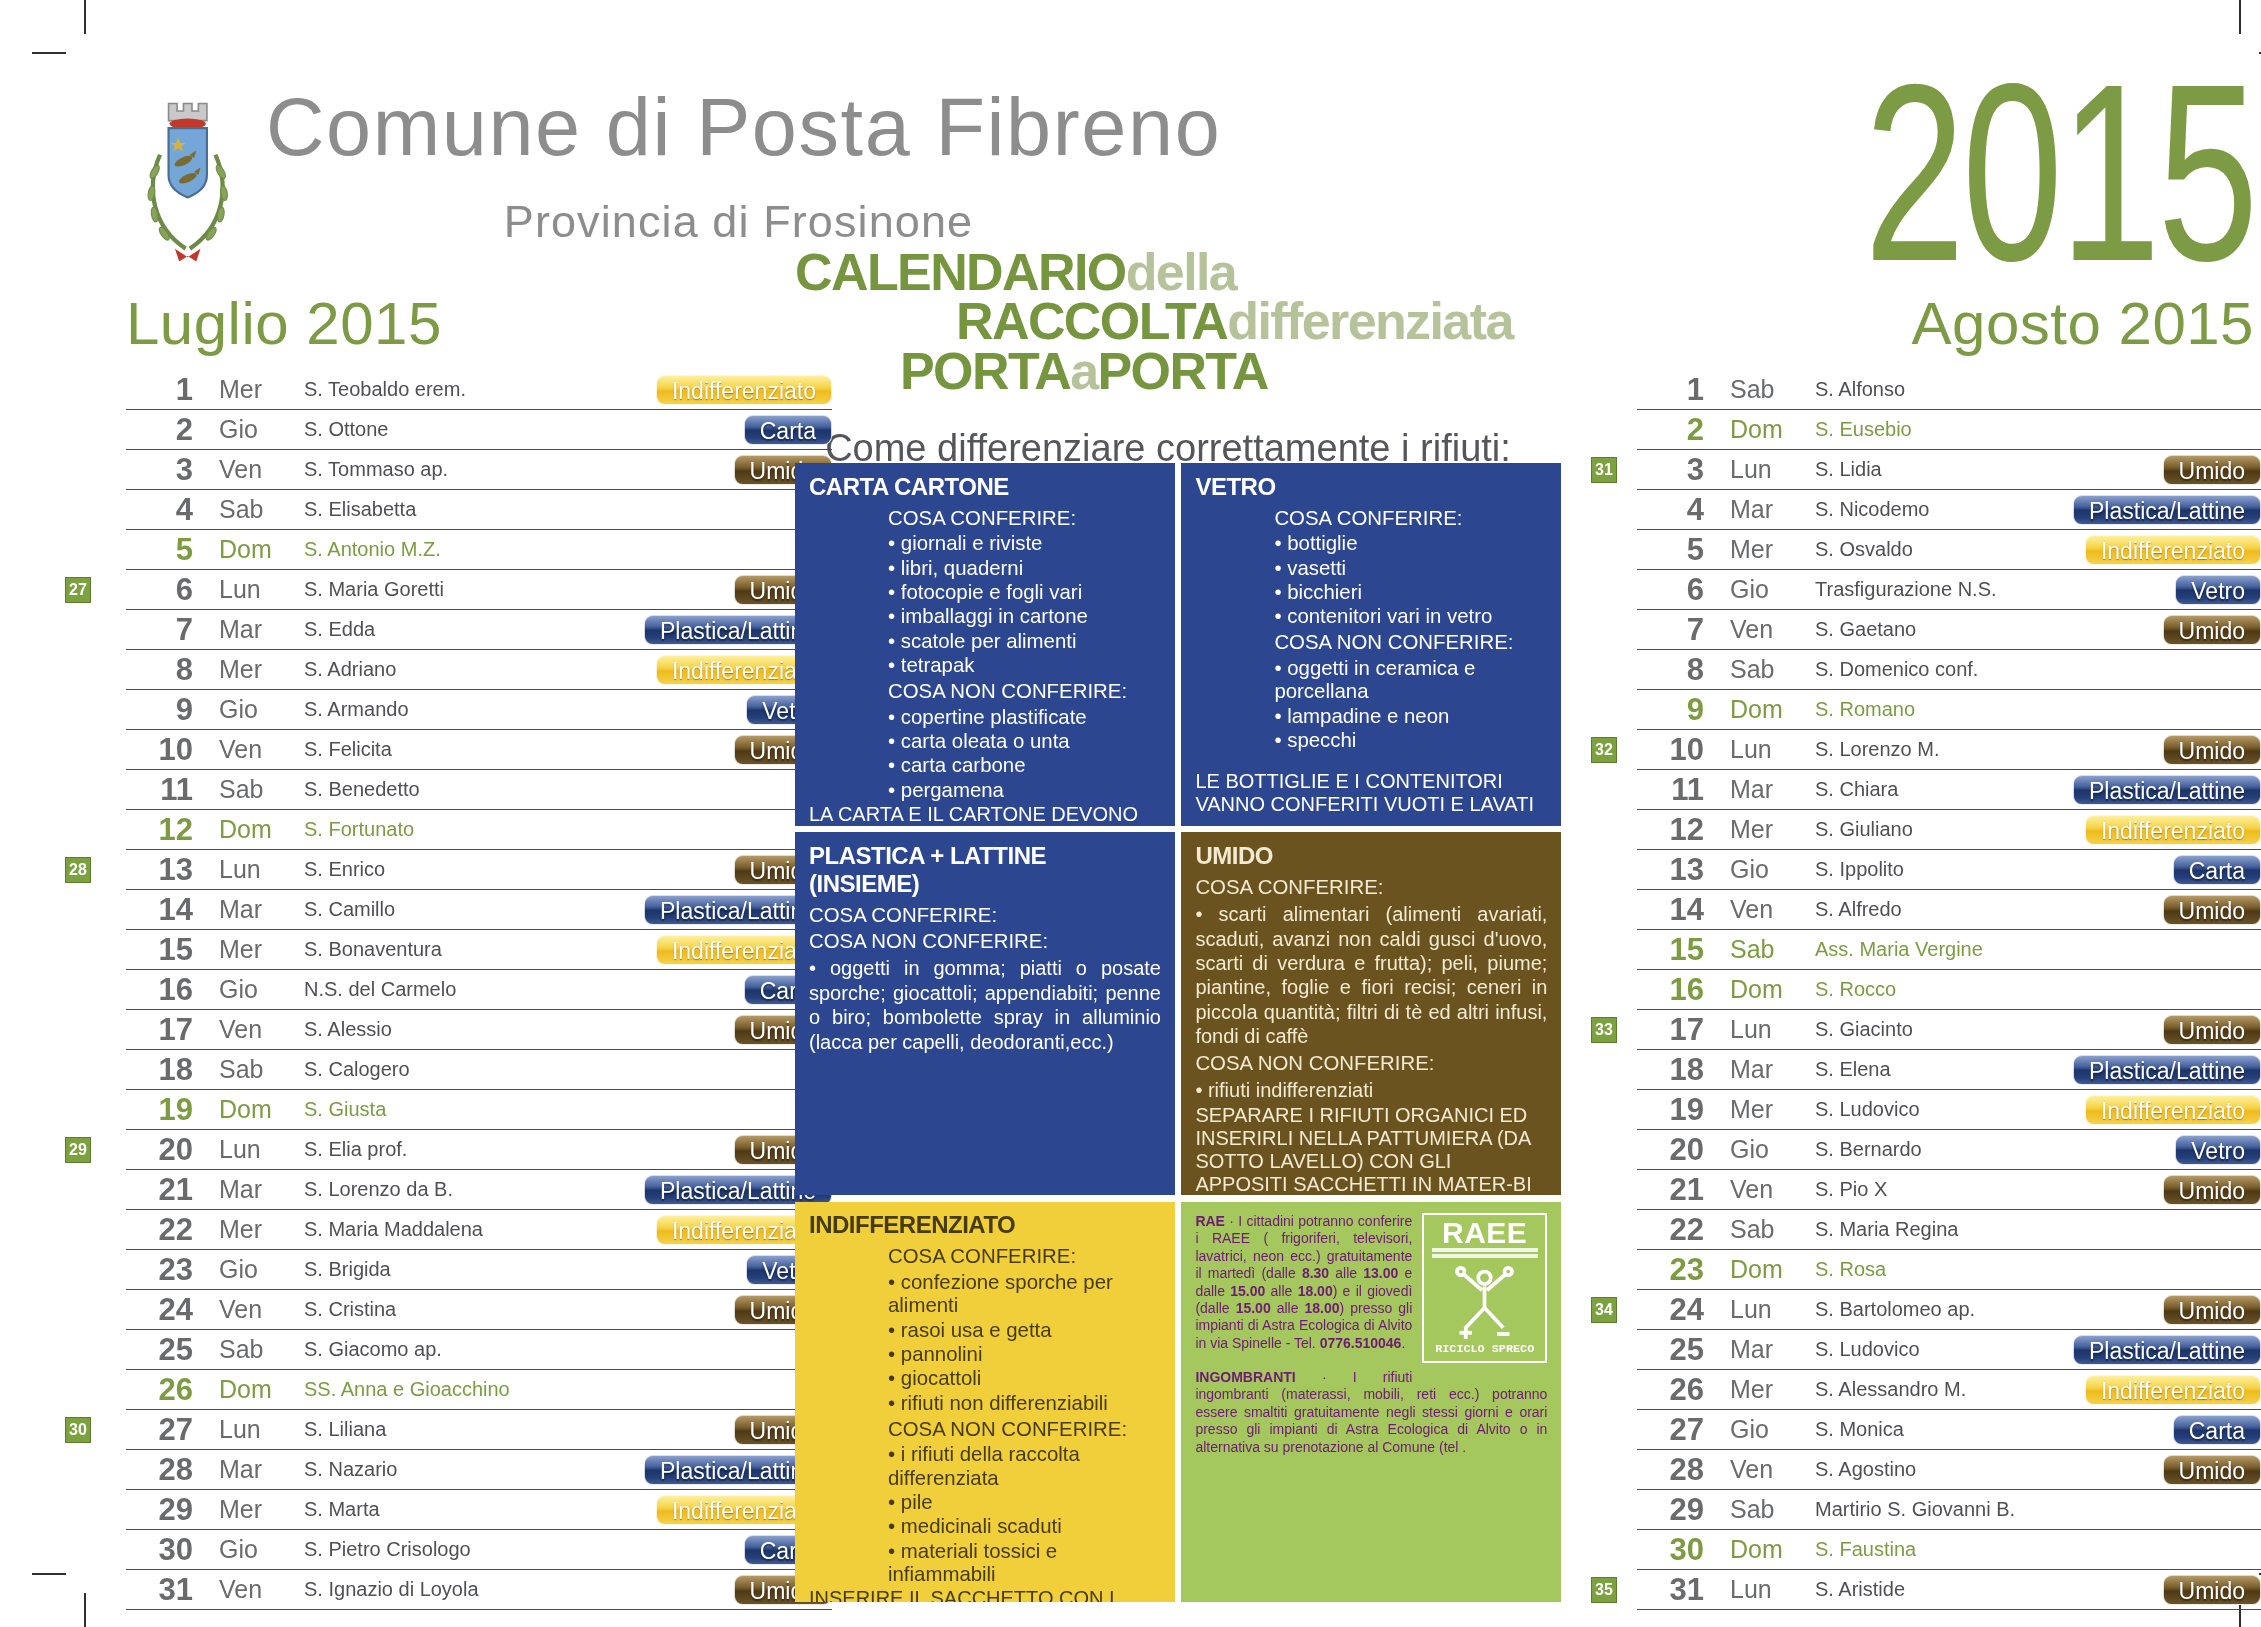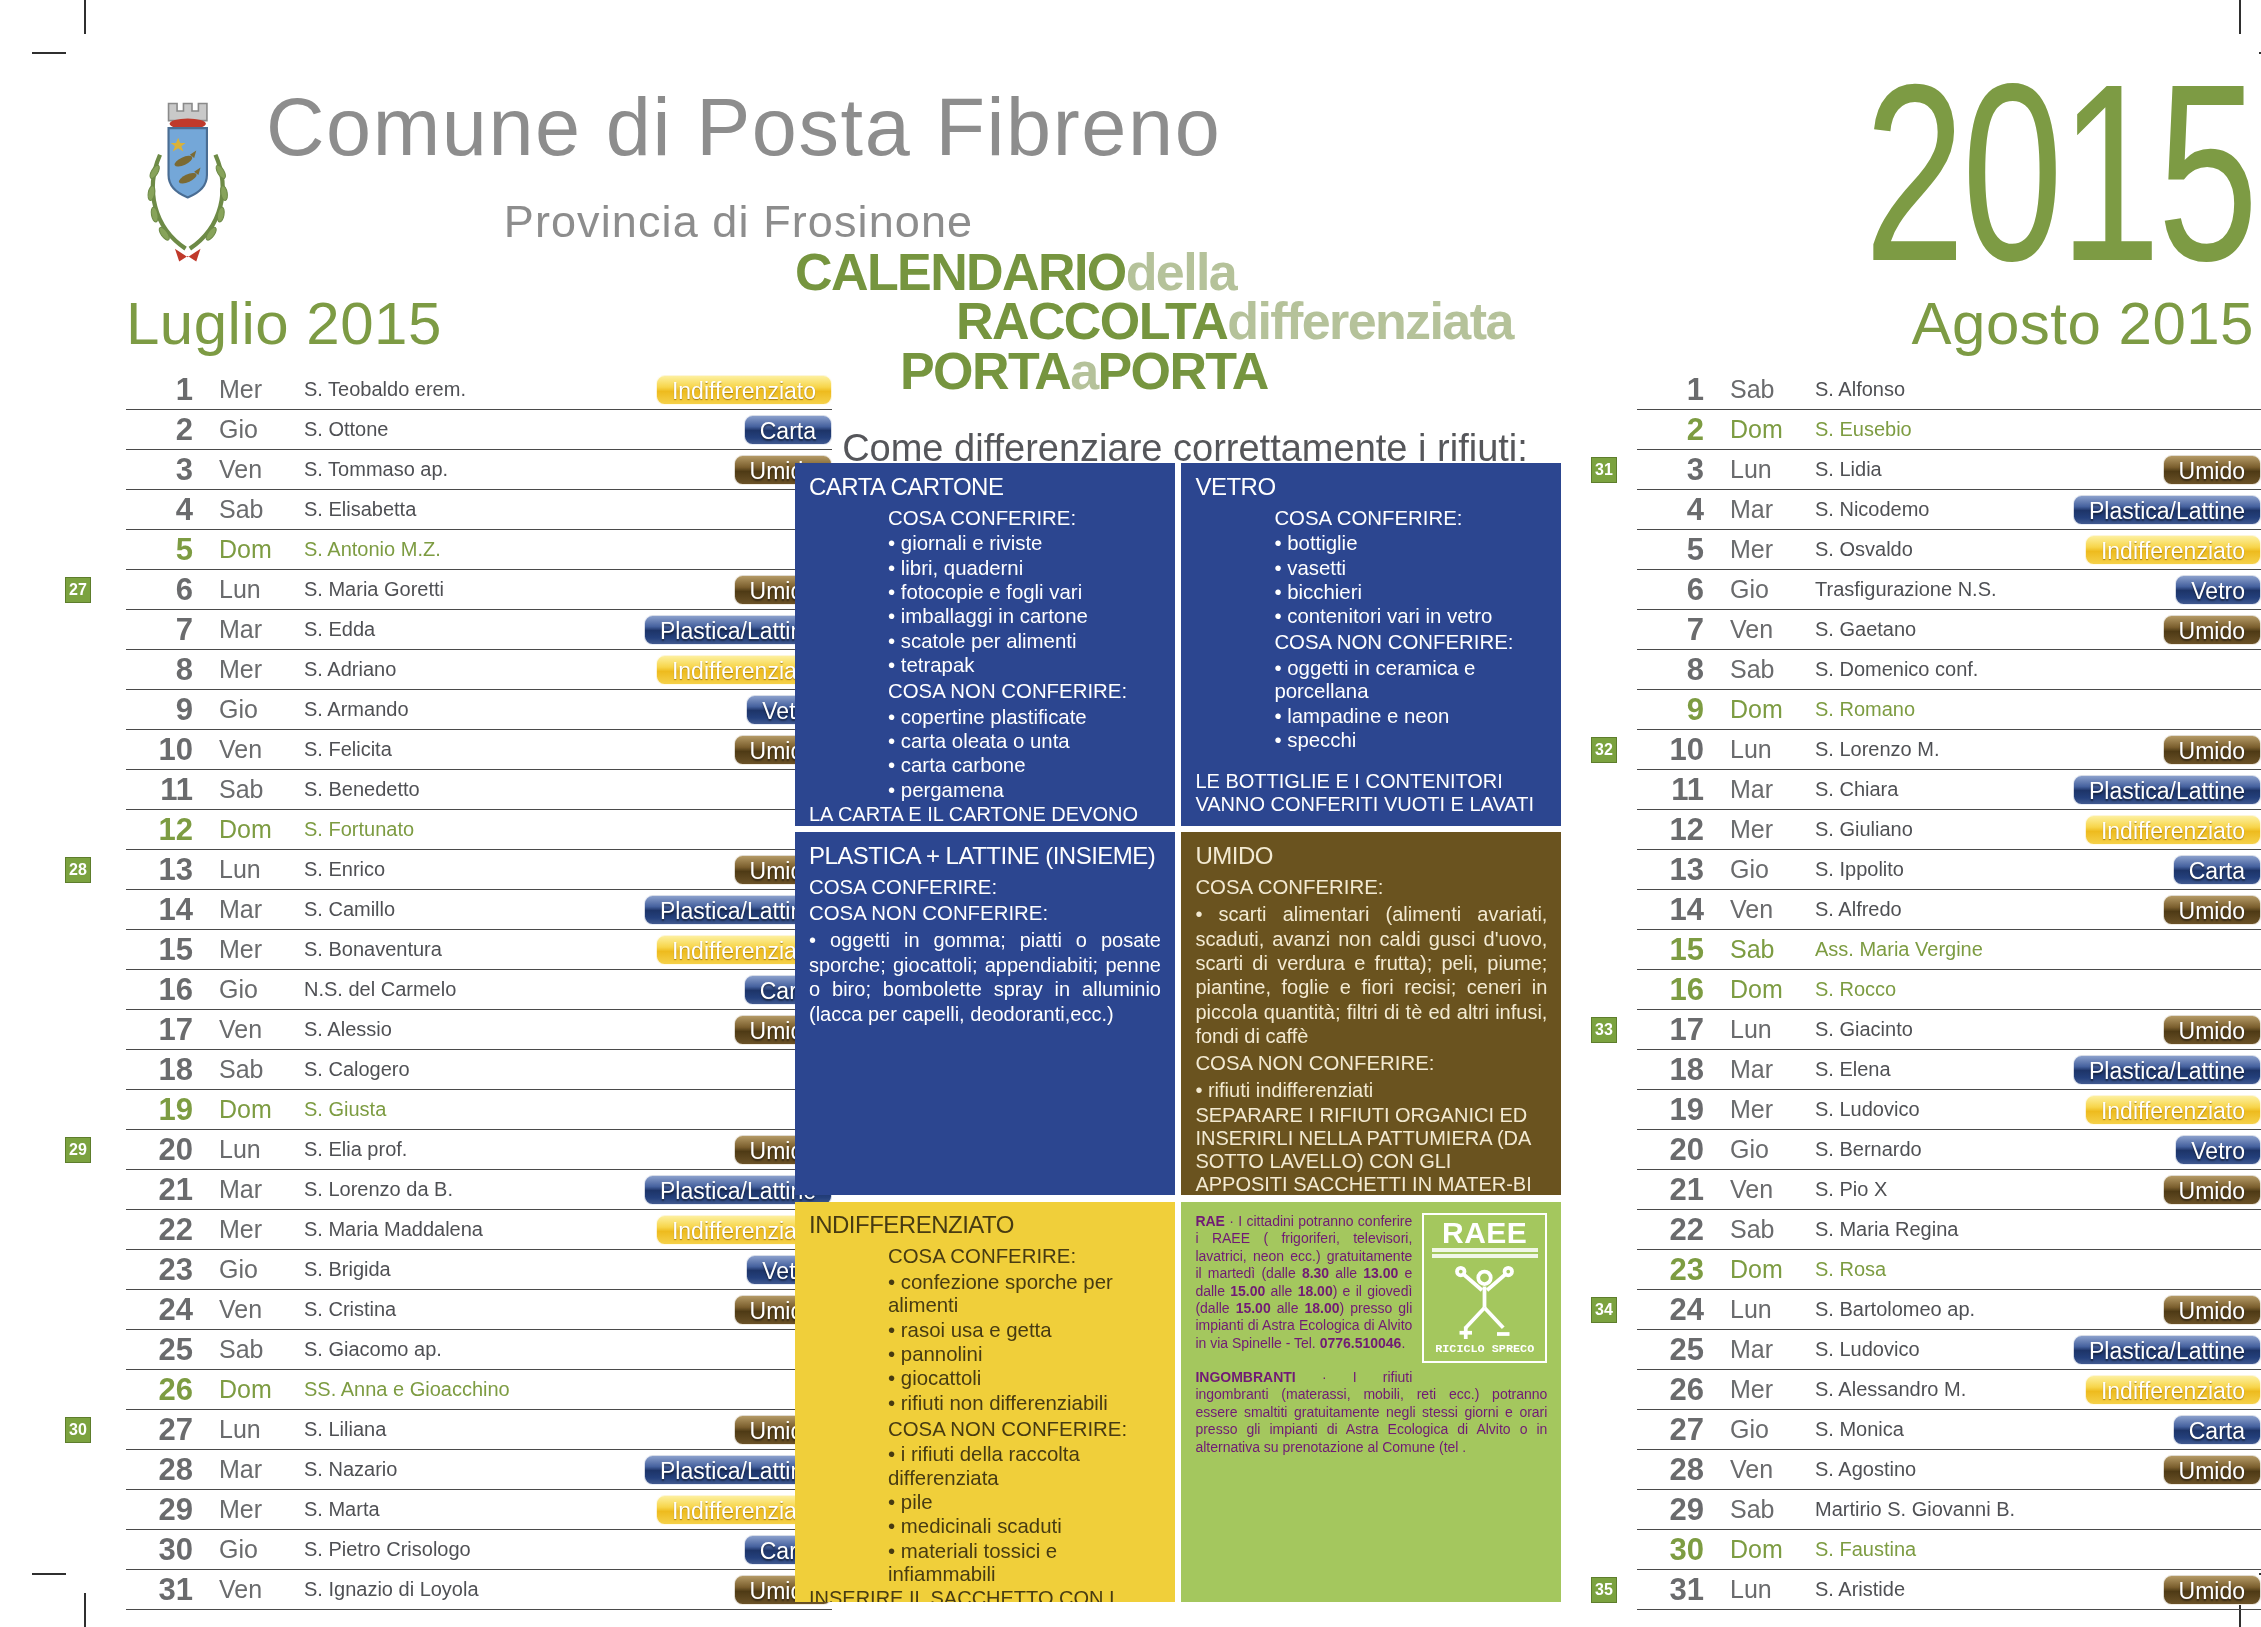--- a/index.html
+++ b/index.html
@@ -15,21 +15,21 @@
   #year{position:absolute;right:38px;top:47px;font-size:252px;line-height:1;color:#7d9b44;
         transform:scaleX(0.72);transform-origin:100% 0;letter-spacing:-4.3px;}
   .month-title{position:absolute;top:289px;font-size:60px;color:#7d9b44;letter-spacing:0.5px;}
   #jul-title{left:94px;}
   #aug-title{right:39px;}
   
   #headline{position:absolute;left:763px;top:248px;width:780px;font-weight:bold;
             font-size:52px;line-height:0.95;letter-spacing:-1.6px;white-space:nowrap;}
   .hl-dark{color:#76953f;} .hl-light{color:#b5c29a;}
   .hl2{margin-left:161px;} .hl3{margin-left:105px;}
-  #subhead{position:absolute;left:763px;top:427px;width:780px;text-align:center;
+  #subhead{position:absolute;left:746px;top:427px;width:780px;text-align:center;
            font-size:38px;color:#55565a;}
   
   .cal{position:absolute;top:370px;display:flex;flex-direction:column;}
   #jul-rows{left:94px;width:706px;}
   #aug-rows{left:1605px;width:624px;}
   .row{position:relative;height:40px;box-sizing:border-box;display:flex;align-items:center;
        border-bottom:1.6px solid #4a4a4a;}
   .num{width:67px;text-align:right;font-size:31px;font-weight:bold;color:#6a6b6d;flex:none;}
   .wd{width:85px;margin-left:26px;font-size:25px;color:#6a6b6d;flex:none;}
   .saint{flex:1;font-size:20px;color:#4f5054;white-space:nowrap;overflow:hidden;}
@@ -46,21 +46,21 @@
         display:flex;align-items:center;justify-content:center;}
   #aug-rows .week{left:-46px;}
   
   #boxes{position:absolute;left:763px;top:463px;width:780px;display:grid;
          grid-template-columns:380px 380px;grid-template-rows:363px 363px 400px;gap:6.4px;}
   .box{box-sizing:border-box;padding:9.7px 14px;color:#fff;display:flex;flex-direction:column;overflow:hidden;}
   .box-blue{background:#2c4690;}
   .box-brown{background:#6a531f;color:#f3ead2;}
   .box-yellow{background:#f0cf3a;color:#473b12;}
   .box-green{background:#a4c75e;display:block;}
-  .box h3{font-size:24px;margin:0 0 4.3px 0;font-weight:normal;letter-spacing:-0.5px;}
+  .box h3{font-size:24px;margin:0 0 4.3px 0;font-weight:bold;letter-spacing:-0.5px;}
   .lbl{font-size:20.4px;margin:1.6px 0;}
   .ind{margin-left:79px;}
   .li{font-size:20.4px;line-height:1.14;margin:1.1px 0 1.1px 79px;}
   .para{font-size:20px;text-align:justify;line-height:1.22;margin:1.6px 0;}
   .foot{margin-top:auto;font-size:20px;line-height:1.16;}
   .box-green .para{font-size:14px;line-height:1.24;color:#701a75;}
   .box-green b{font-weight:bold;}
   .gap{height:14px;}
   
   .raee{float:right;width:115px;margin:1.1px 0 6.4px 9.7px;border:2.7px solid #fff;

